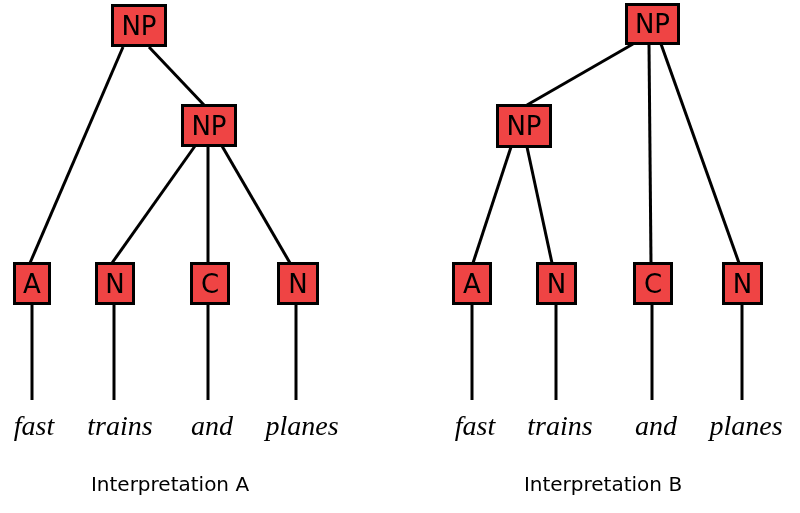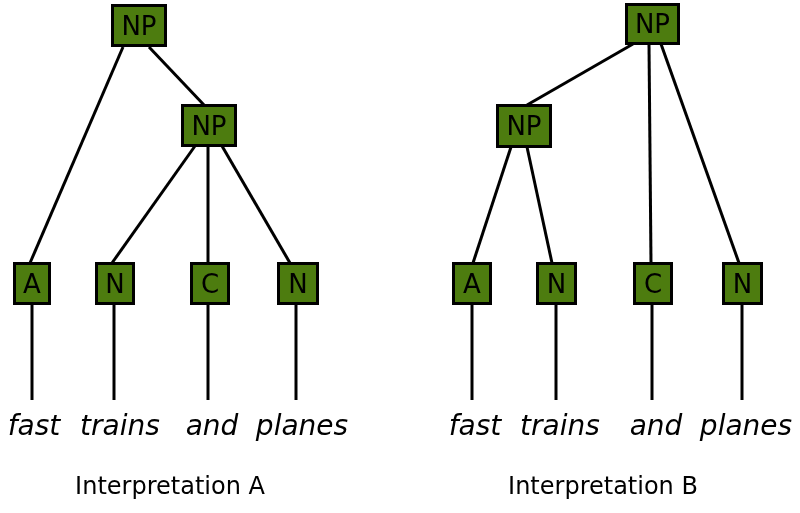--- a/index.html
+++ b/index.html
@@ -3,31 +3,31 @@
 <meta charset="utf-8">
 <style>
   html,body{margin:0;padding:0;background:#ffffff;}
   .canvas{
     position:relative;width:800px;height:513px;background:#ffffff;
     font-family:"DejaVu Sans","Liberation Sans",sans-serif;overflow:hidden;
   }
   .edges{position:absolute;left:0;top:0;width:800px;height:513px;}
   .edges line{stroke:#000000;stroke-width:3;}
   .node{
-    position:absolute;box-sizing:border-box;border:3px solid #000000;background:#4d7c0f;
+    position:absolute;box-sizing:border-box;border:3px solid #000000;background:#ef4444;
     display:flex;align-items:center;justify-content:center;
     font-size:26px;color:#000000;line-height:1;
   }
   .word{
     position:absolute;transform:translateX(-50%);font-style:italic;
-    font-size:28px;color:#000000;white-space:nowrap;line-height:1;
+    font-size:28px;color:#000000;white-space:nowrap;line-height:1;font-family:Liberation Serif, serif;
   }
   .caption{
     position:absolute;transform:translateX(-50%);
-    font-size:24px;color:#000000;white-space:nowrap;line-height:1;
+    font-size:20px;color:#000000;white-space:nowrap;line-height:1;
   }
   
   .a-root {left:111px;top:4px;width:56px;height:43px;}
   .a-inner{left:181px;top:104px;width:56px;height:43px;}
   .a-leaf1{left:13px;top:262px;width:38px;height:43px;}
   .a-leaf2{left:95px;top:262px;width:40px;height:43px;}
   .a-leaf3{left:190px;top:262px;width:40px;height:43px;}
   .a-leaf4{left:277px;top:262px;width:42px;height:43px;}
   
   .b-root {left:625px;top:3px;width:55px;height:42px;}

